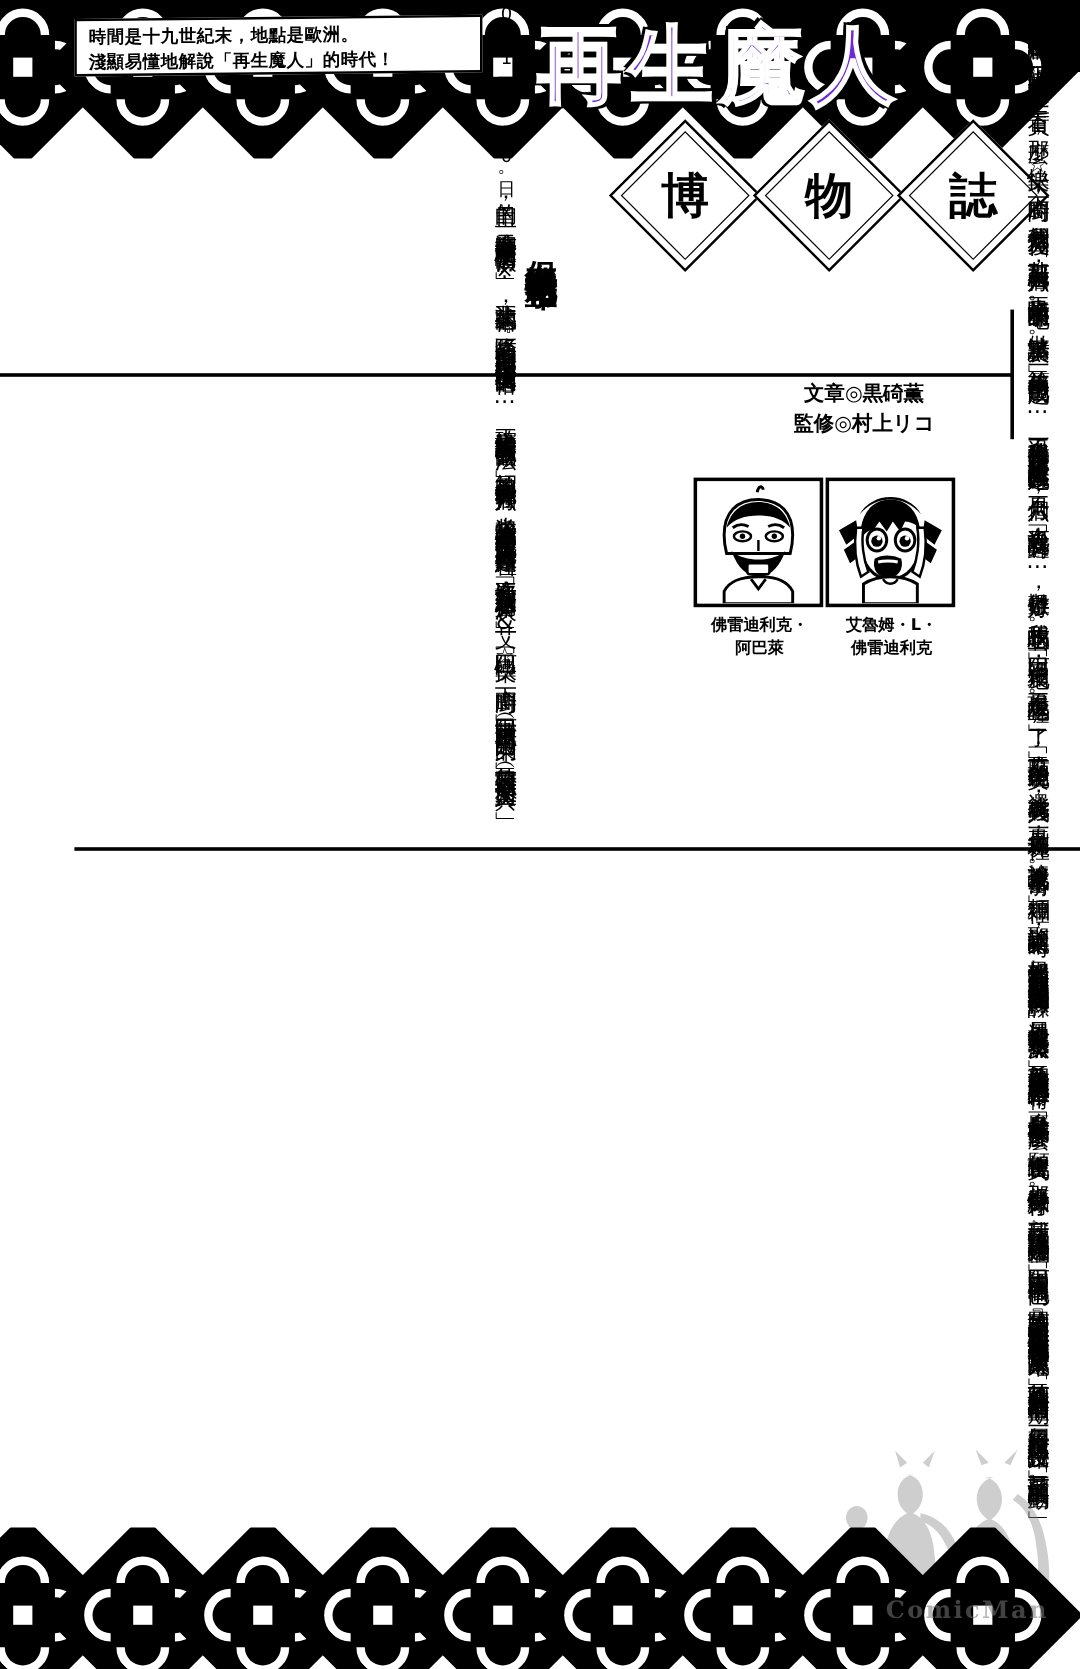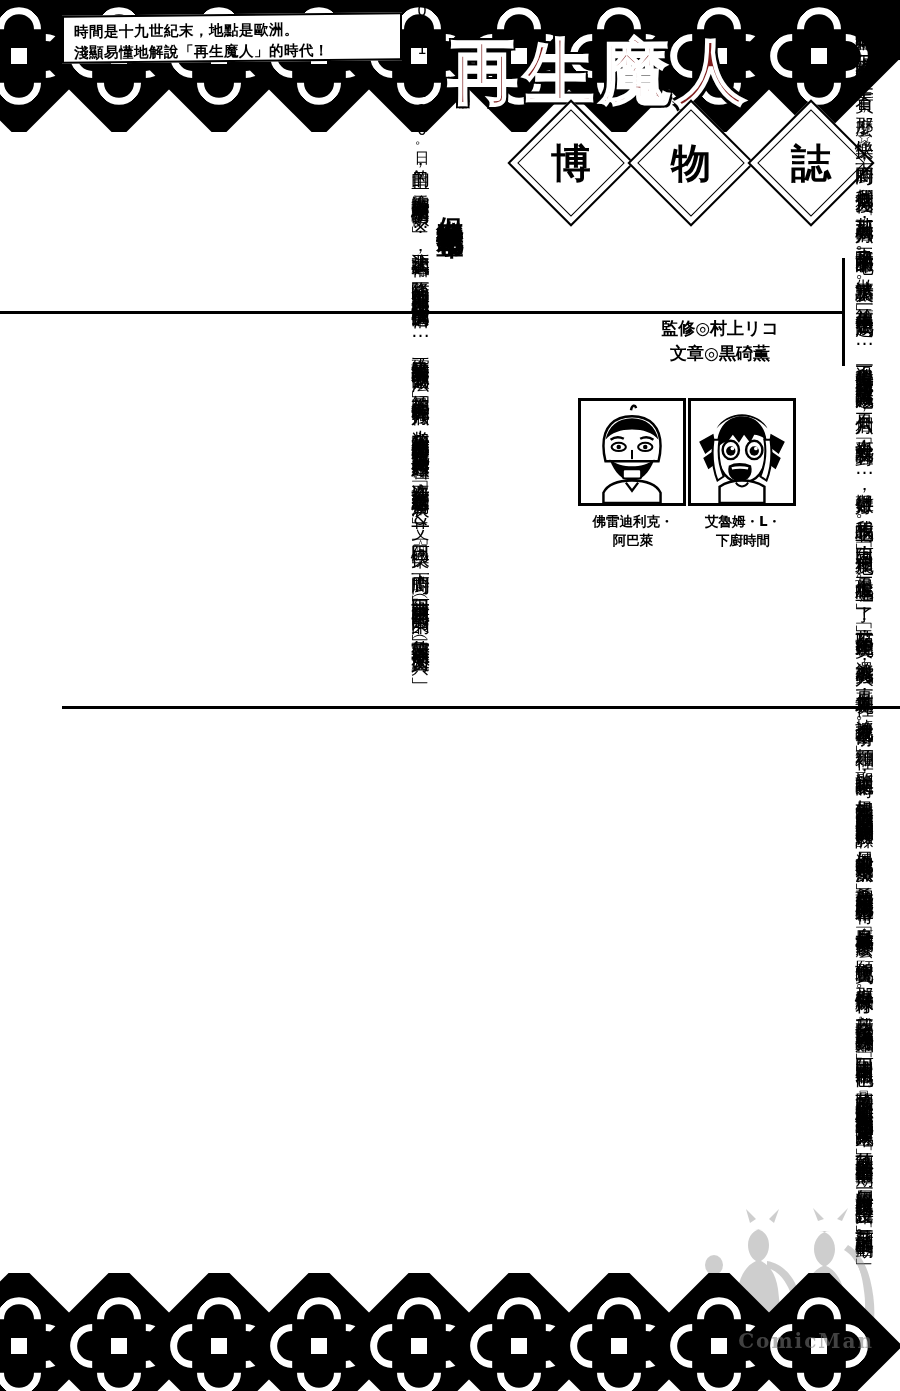--- a/index.html
+++ b/index.html
@@ -57,27 +57,26 @@
     font-size:14.5px;font-weight:700;color:#000;line-height:21px;
     white-space:nowrap;letter-spacing:0.5px;
   }
 
   
   .logo{
     position:absolute;left:448px;top:6px;width:430px;height:98px;
   }
   .logo-text{
     font-family:"DejaVu Serif","Liberation Serif",serif;
-    font-size:70px;font-weight:700;color:#7f1d1d;
+    font-size:70px;font-weight:700;color:#6d28d9;
     letter-spacing:6px;line-height:96px;white-space:nowrap;
     -webkit-text-stroke:2px #fff;
     text-shadow:
        3px 0 0 #000,-3px 0 0 #000,0 3px 0 #000,0 -3px 0 #000,
        3px 3px 0 #000,-3px 3px 0 #000,3px -3px 0 #000,-3px -3px 0 #000;
-    margin-top: 18px;
   }
 
   
   .diamonds{position:absolute;left:520px;top:112px;width:380px;height:98px;}
   .dm{
     position:absolute;top:6px;width:86px;height:86px;
     border:2px solid #000;transform:rotate(45deg);background:#fff;
   }
   .dm i{position:absolute;inset:5px;border:1.5px solid #000;}
   .dm span{
@@ -265,22 +264,22 @@
     </div>
     <div class="dm" style="left:246px;">
       <i></i>
       <span>誌</span>
     </div>
   </div>
 
   <div class="vol-rule-v"></div>
   <div class="vol-rule-h"></div>
   <div class="credits">
+    <div>文章◎黒碕薫</div>
     <div>監修◎村上リコ</div>
-    <div>文章◎黒碕薫</div>
   </div>
 
   <div class="chars">
     <div class="char">
       <div class="frame">
         <svg viewBox="0 0 100 100" width="102" height="102">
           <rect x="0" y="0" width="100" height="100" fill="#fff"></rect>
           <path d="M22 44c0-18 10-29 28-29s28 11 28 29c0 6-1 11-2 15H24c-1-4-2-9-2-15z" fill="#fff" stroke="#000" stroke-width="2.4"></path>
           <path d="M24 38c3-13 12-21 26-21s23 8 26 21c-6-7-15-10-26-10s-20 3-26 10z" fill="#000"></path>
           <path d="M49 9c1-5 4-6 5-2" stroke="#000" stroke-width="2.4" fill="none"></path>
@@ -318,21 +317,21 @@
           <circle cx="40.6" cy="46.6" r="1.8" fill="#fff"></circle>
           <circle cx="63.6" cy="46.6" r="1.8" fill="#fff"></circle>
           <path d="M38 64c5-3 14-3 20 0 2 8-3 14-10 14s-12-6-10-14z" fill="#000" stroke="#000" stroke-width="2"></path>
           <path d="M40 66c4-1 12-1 16 0" stroke="#fff" stroke-width="2.4" fill="none"></path>
           <path d="M28 84c6-4 14-6 22-6s16 2 22 6v16H28z" fill="#fff" stroke="#000" stroke-width="2.4"></path>
           <path d="M44 80c3 5 9 5 12 0" stroke="#000" stroke-width="2" fill="none"></path>
         </svg>
       </div>
       <div class="cap">
         <div>艾魯姆・L・</div>
-        <div>下廚時間</div>
+        <div>佛雷迪利克</div>
       </div>
     </div>
   </div>
 
   <div class="title-wrap">
     <div class="section-title" style="position:static;">保存機能特化型布丁</div>
   </div>
 
   <div class="vcols" id="upper-body">
       <div class="vcol" style="height: 462px;">艾魯姆（以下簡稱艾）「艾魯姆與…」</div>

